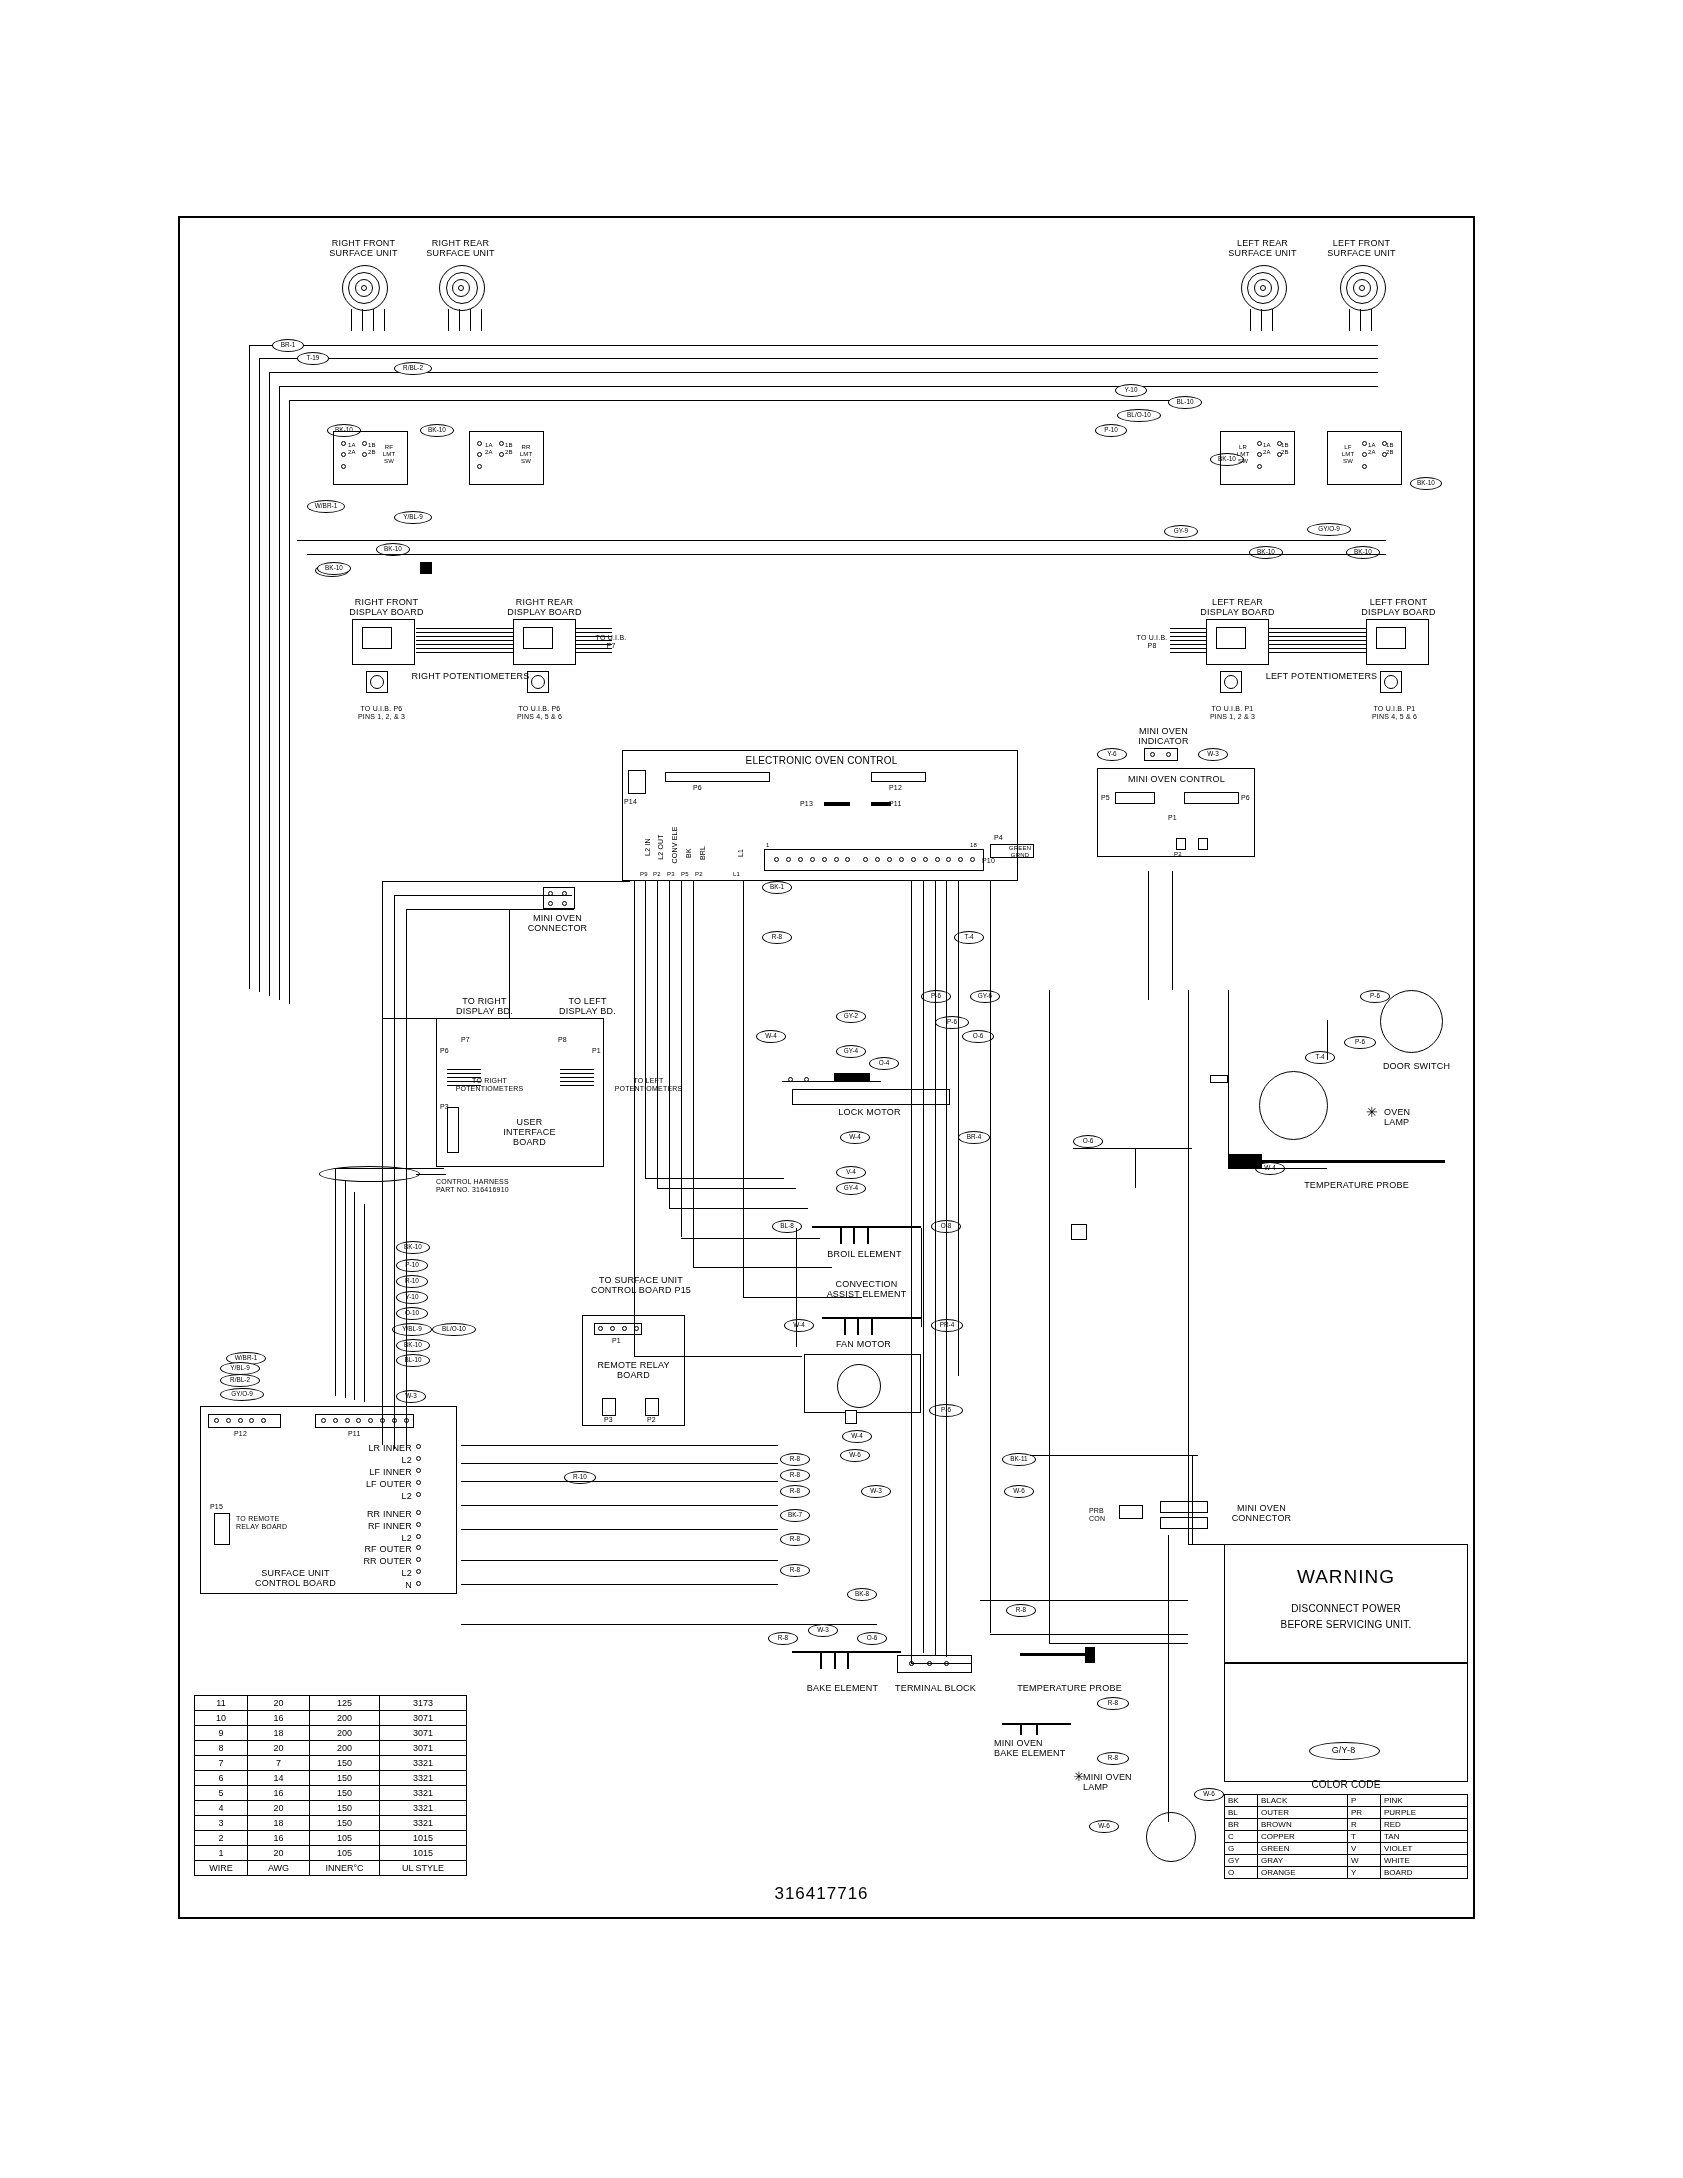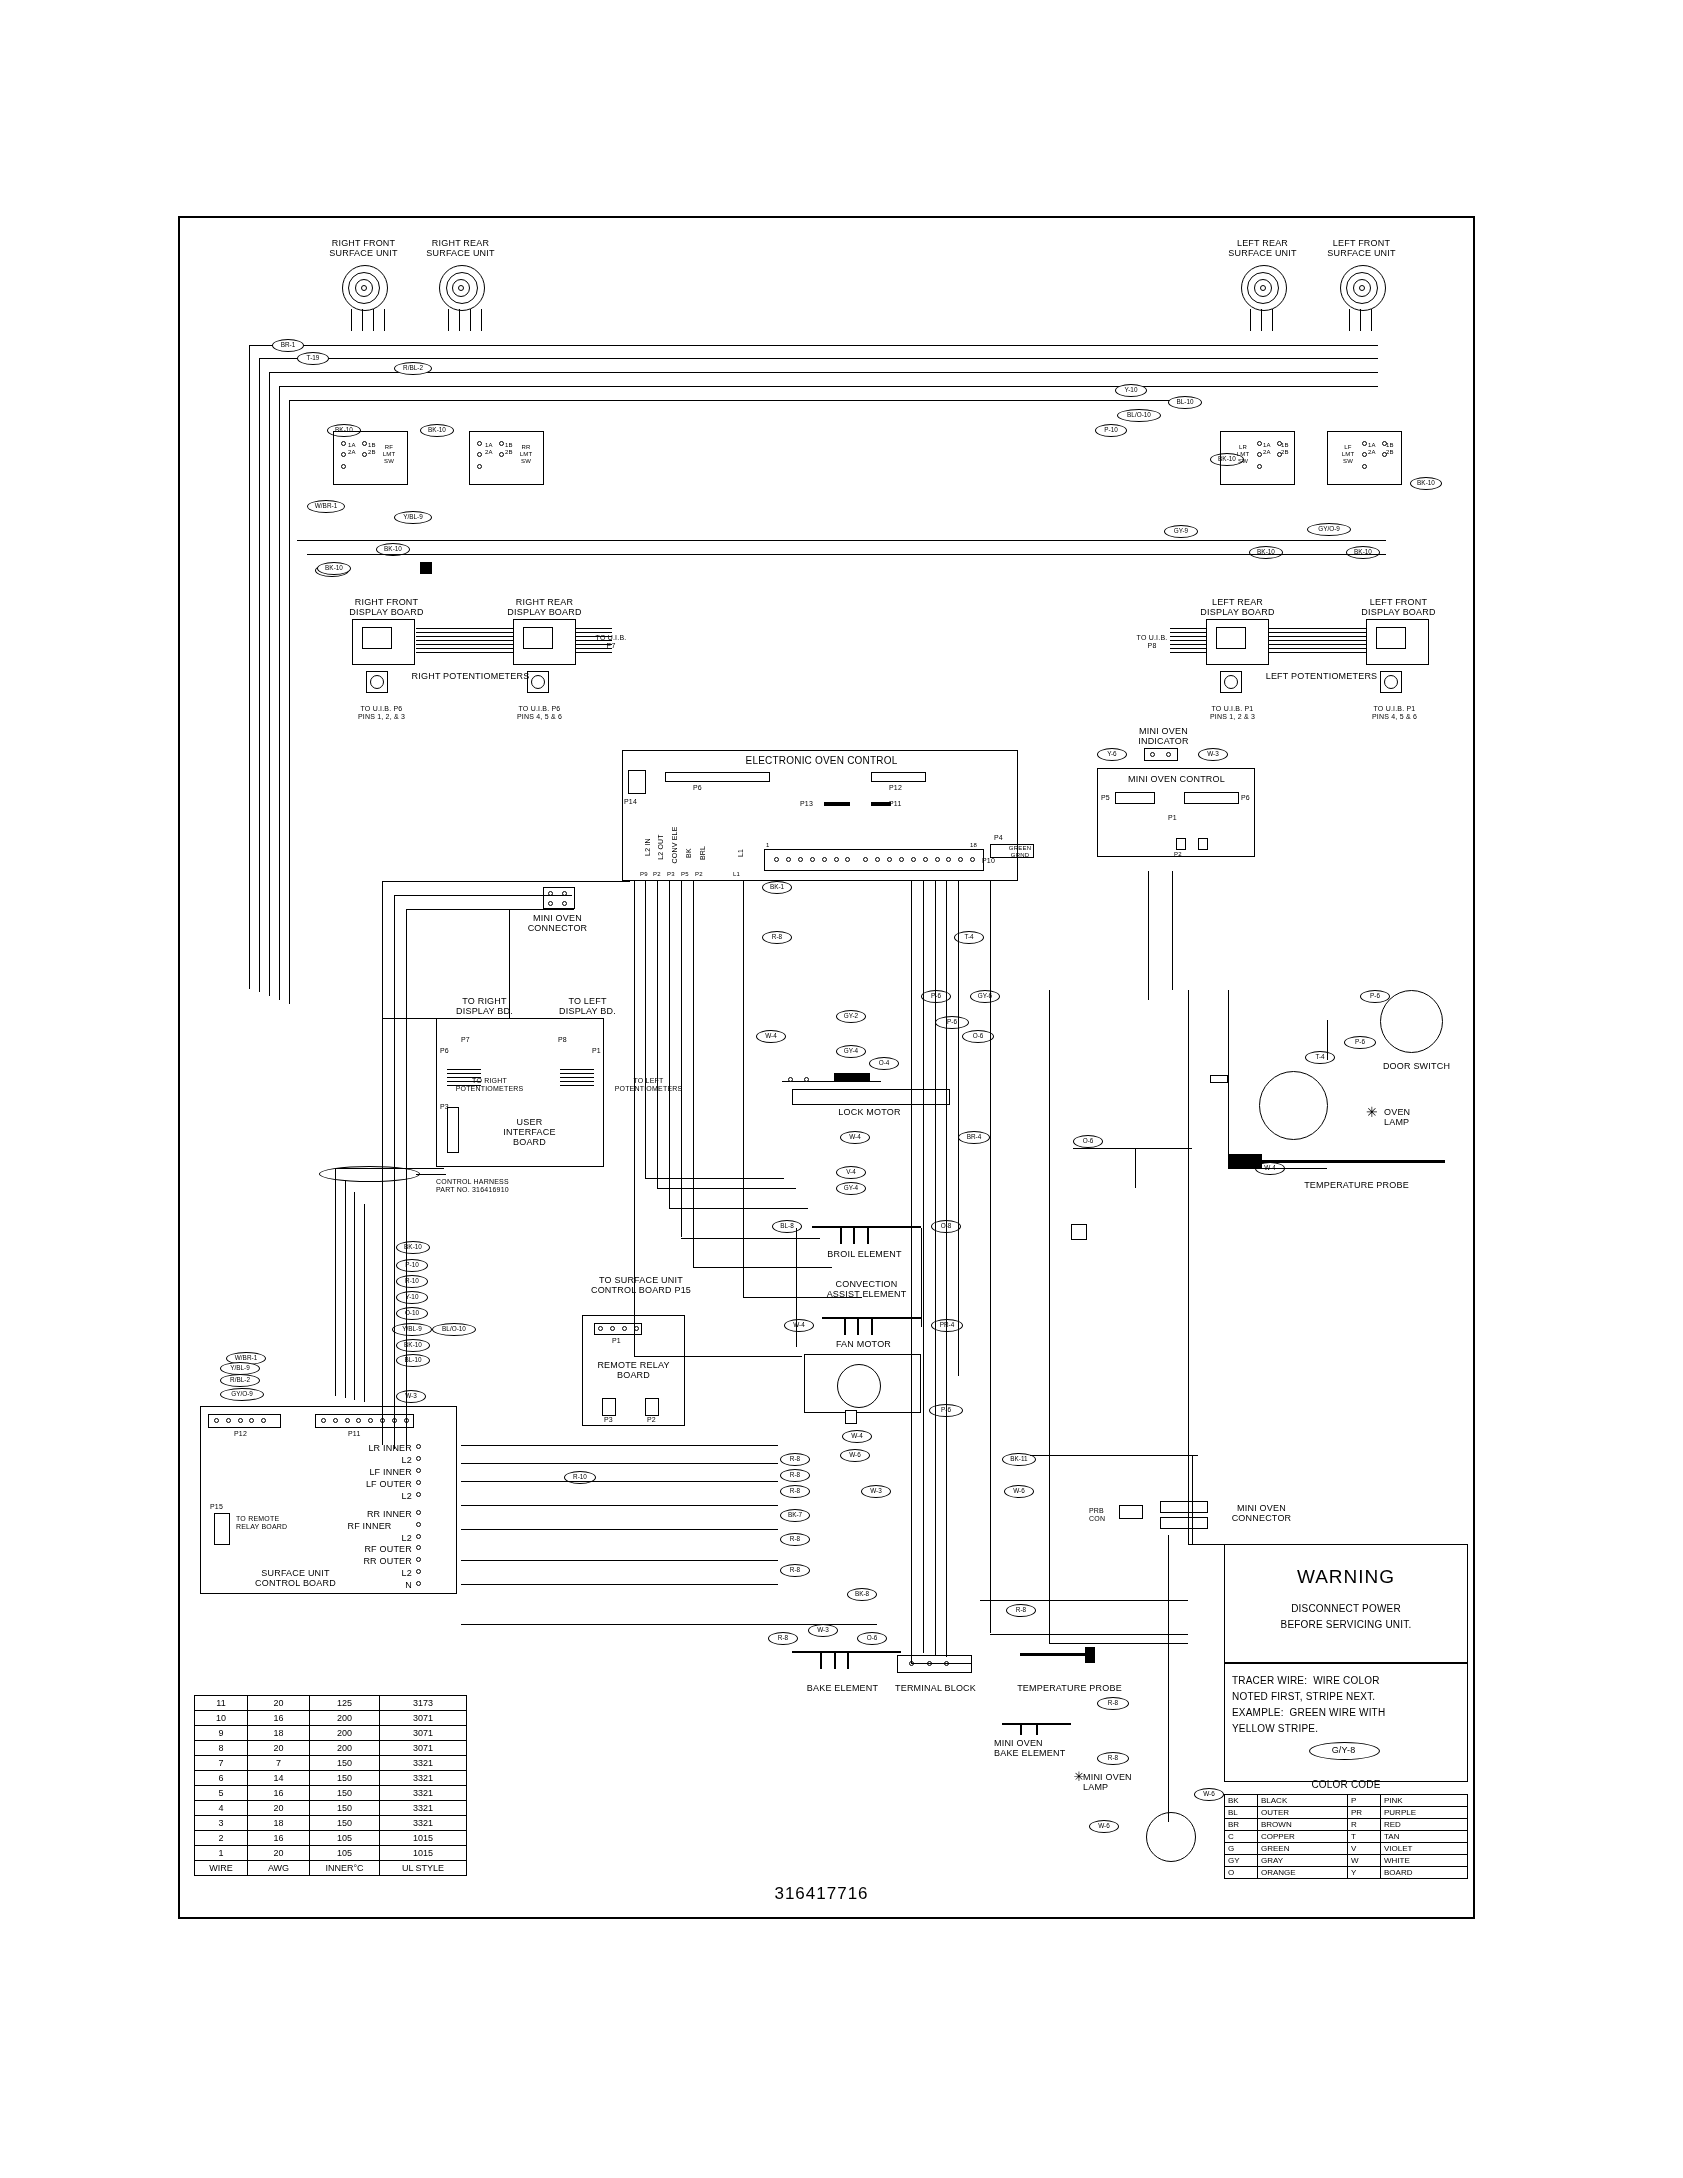--- a/index.html
+++ b/index.html
@@ -471,21 +471,21 @@
   <div class="term" style="left:380px;top:1418px;"></div>
   <div class="term" style="left:392px;top:1418px;"></div>
   <div class="term" style="left:404px;top:1418px;"></div>
 
   <div class="lbl r" style="left:327px;top:1443px;width:85px;">LR INNER</div>
   <div class="lbl r" style="left:327px;top:1455px;width:85px;">L2</div>
   <div class="lbl r" style="left:327px;top:1467px;width:85px;">LF INNER</div>
   <div class="lbl r" style="left:327px;top:1479px;width:85px;">LF OUTER</div>
   <div class="lbl r" style="left:327px;top:1491px;width:85px;">L2</div>
   <div class="lbl r" style="left:327px;top:1509px;width:85px;">RR INNER</div>
-  <div class="lbl r" style="left:327px;top:1521px;width:85px;text-align:center;">RF INNER</div>
+  <div class="lbl r" style="left:327px;top:1521px;width:85px;">RF INNER</div>
   <div class="lbl r" style="left:327px;top:1533px;width:85px;">L2</div>
   <div class="lbl r" style="left:327px;top:1544px;width:85px;">RF OUTER</div>
   <div class="lbl r" style="left:327px;top:1556px;width:85px;">RR OUTER</div>
   <div class="lbl r" style="left:327px;top:1568px;width:85px;">L2</div>
   <div class="lbl r" style="left:327px;top:1580px;width:85px;">N</div>
 
   <div class="term" style="left:416px;top:1444px;"></div>
   <div class="term" style="left:416px;top:1456px;"></div>
   <div class="term" style="left:416px;top:1468px;"></div>
   <div class="term" style="left:416px;top:1480px;"></div>
@@ -574,24 +574,20 @@
   <div class="lbl" style="left:1071px;top:1772px;width:16px;font-size:13px;">✳</div>
   <div class="wtag" style="left:1194px;top:1788px;width:28px;">W-6</div>
   <div class="wtag" style="left:1089px;top:1820px;width:28px;">W-6</div>
 
   <div class="warnbox" style="left:1224px;top:1544px;width:244px;height:119px;"></div>
   <div class="warn-title" style="position:absolute;left:1224px;top:1566px;width:244px;">WARNING</div>
   <div class="lbl" style="left:1224px;top:1604px;width:244px;font-size:10px;">DISCONNECT POWER</div>
   <div class="lbl" style="left:1224px;top:1620px;width:244px;font-size:10px;">BEFORE SERVICING UNIT.</div>
 
   <div class="warnbox" style="left:1224px;top:1663px;width:244px;height:119px;"></div>
-  <div class="lbl l" style="left:1232px;top:1673px;width:238px;font-size:10px;line-height:16px;">TRACER WIRE:  WIRE COLOR
-NOTED FIRST, STRIPE NEXT.
-EXAMPLE:  GREEN WIRE WITH
-YELLOW STRIPE.</div>
   <div class="coil" style="left:1309px;top:1742px;width:69px;height:16px;"></div>
   <div class="lbl" style="left:1309px;top:1745px;width:69px;font-size:9px;">G/Y-8</div>
 
   <div class="lbl" style="left:1224px;top:1780px;width:244px;font-size:10px;">COLOR CODE</div>
   <table class="tbl cc" style="left:1224px;top:1794px;width:244px;">
     <tbody>
       <tr>
         <td style="width:26px;">BK</td>
         <td style="width:83px;">BLACK</td>
         <td style="width:26px;">P</td>

